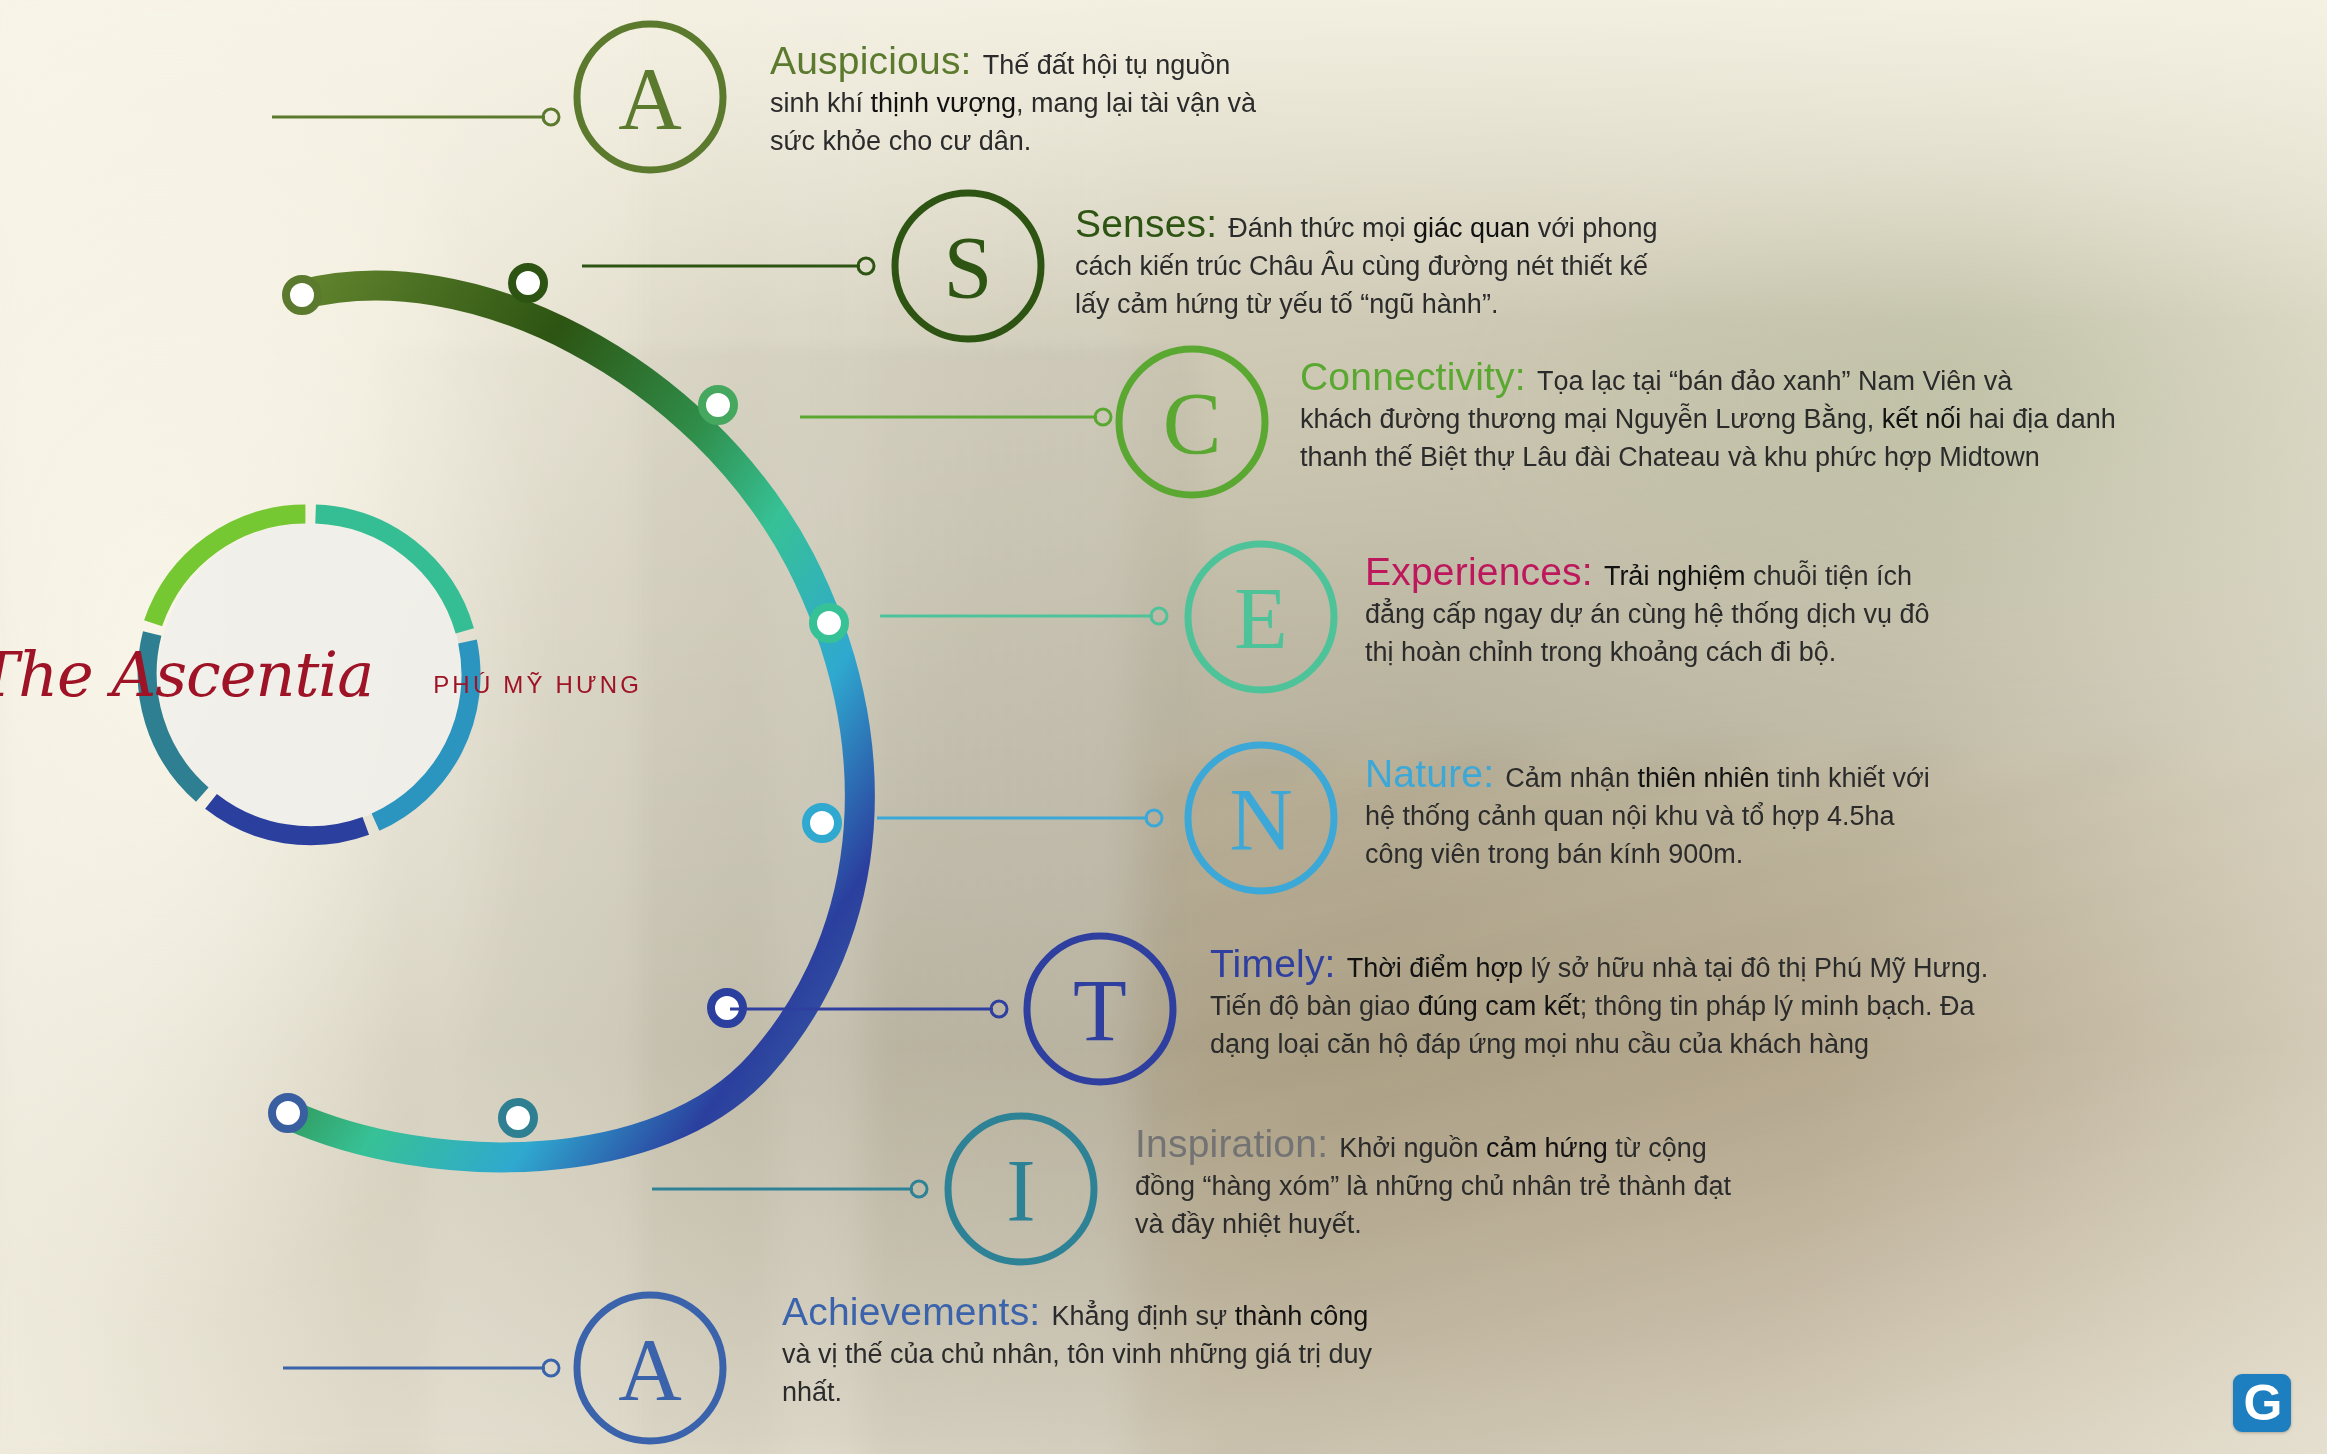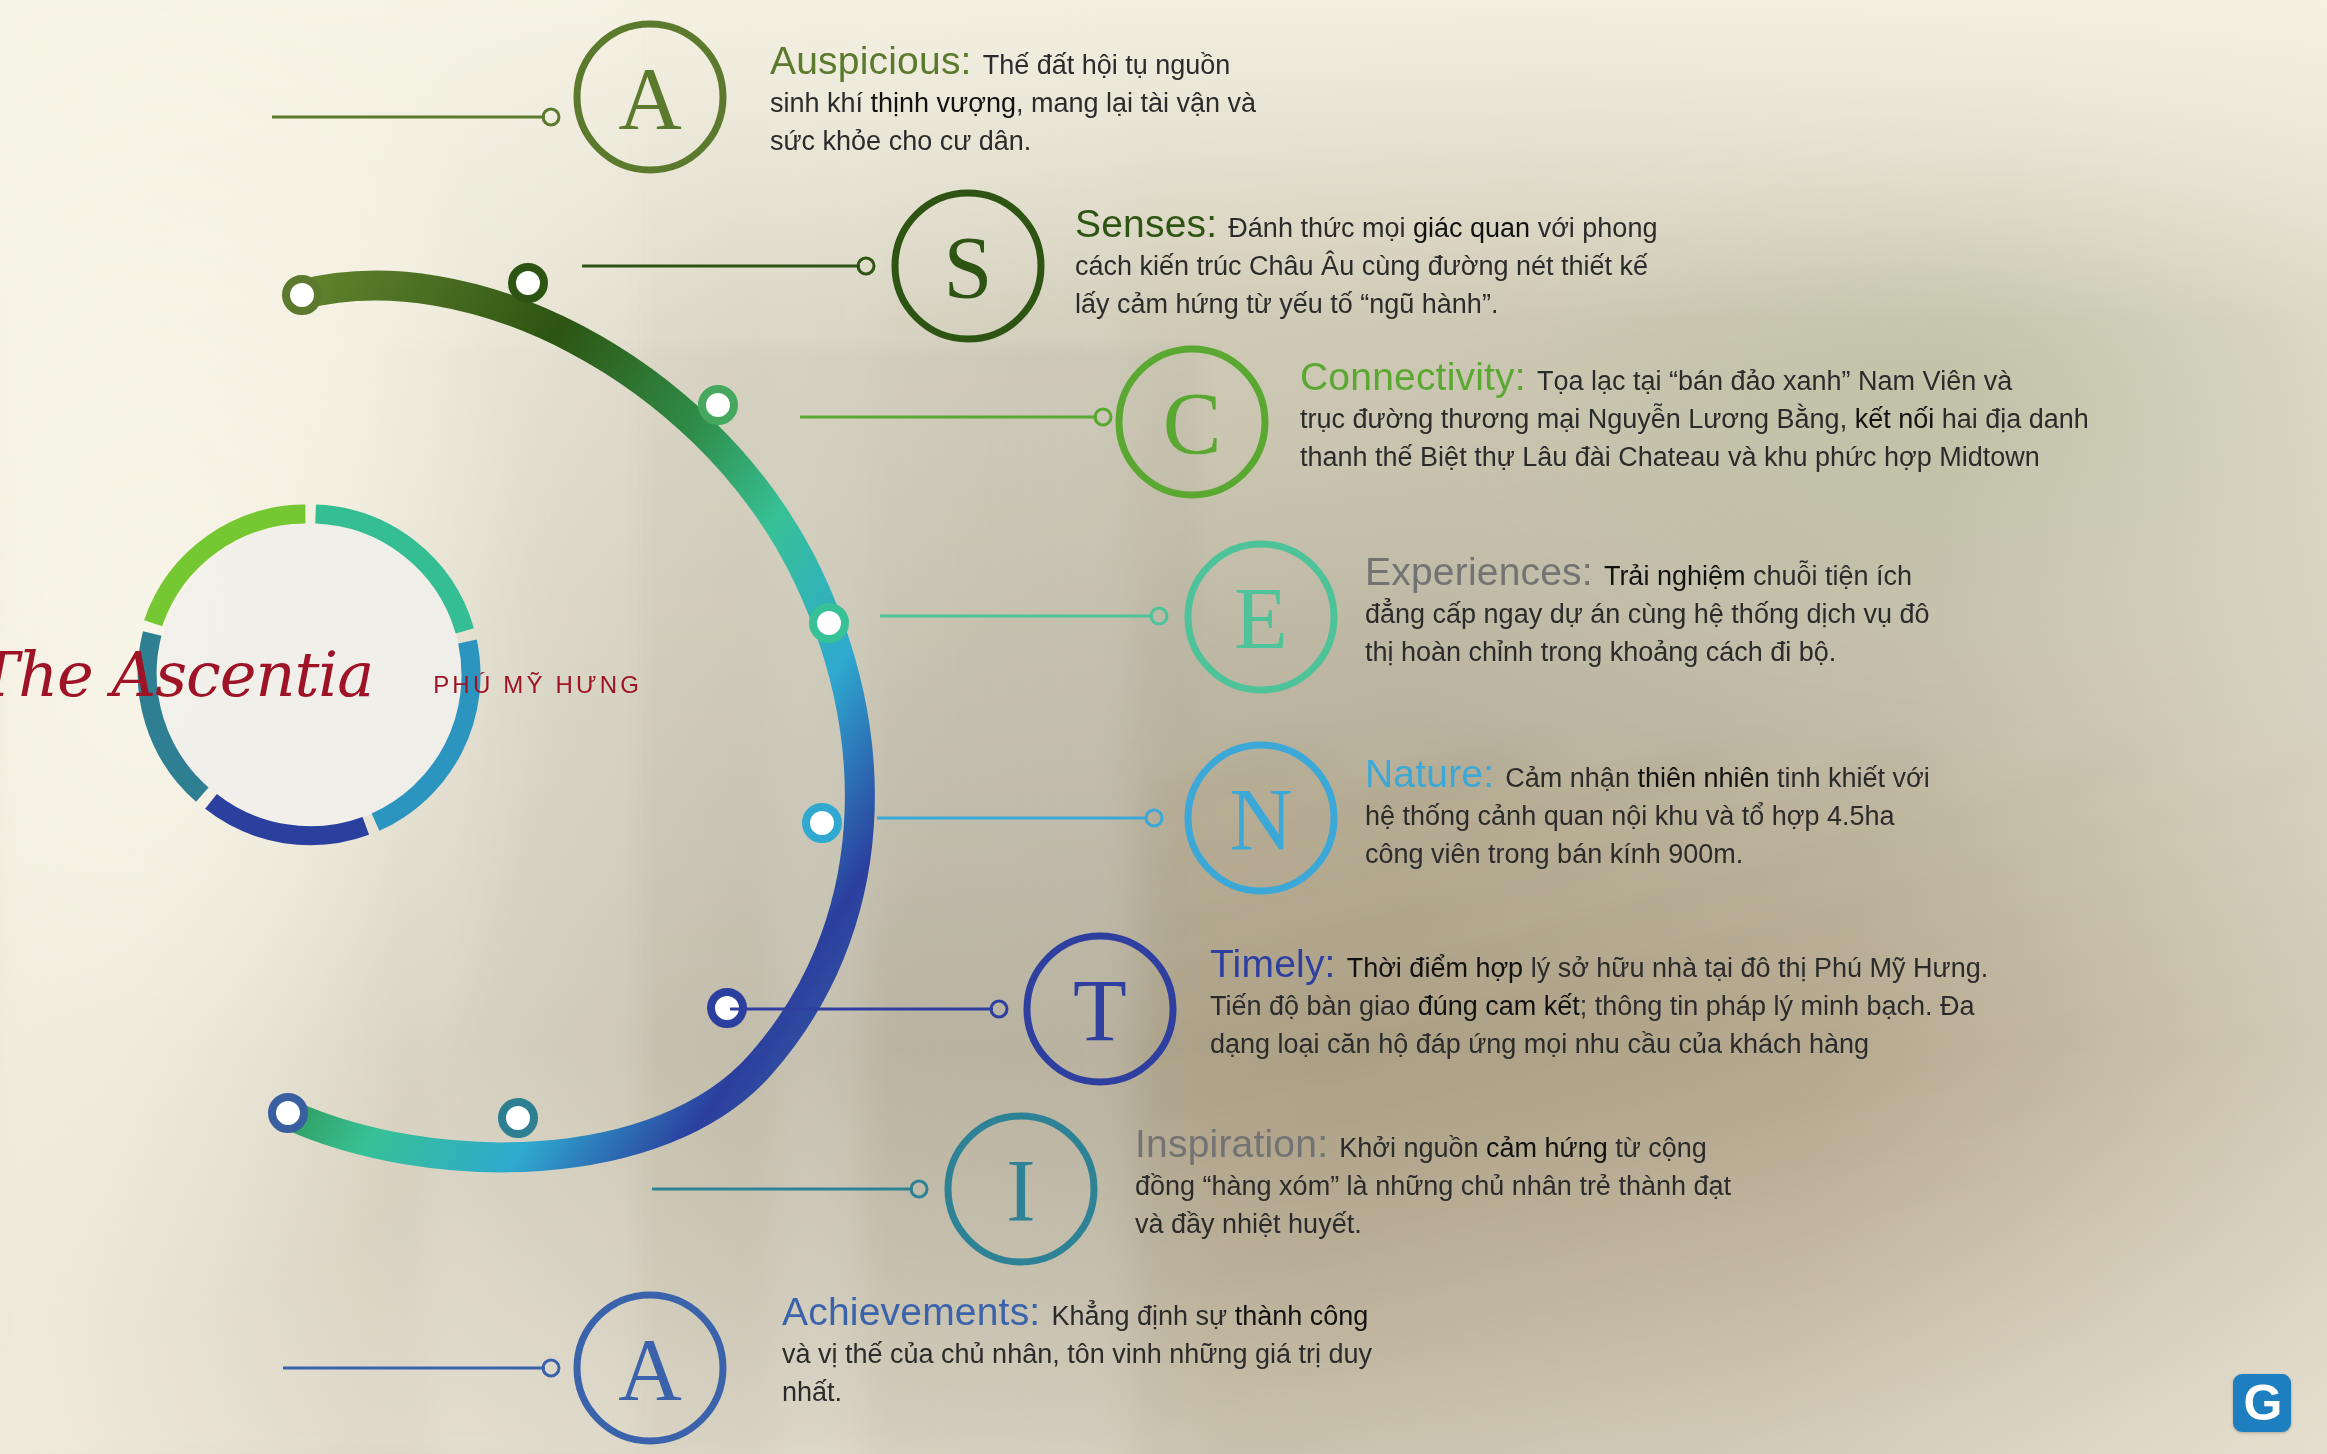--- a/index.html
+++ b/index.html
@@ -248,25 +248,25 @@
     <div class="body-txt ln2"><span>sinh khí </span><b>thịnh vượng</b><span>, mang lại tài vận và</span></div>
     <div class="body-txt ln3"><span>sức khỏe cho cư dân.</span></div>
   </div>
 <div class="item" style="left:1075px;top:205px;">
     <div class="body-txt ln1"><span class="head" style="color: rgb(45, 84, 18); font-size: 39px;">Senses: </span><span>Đánh thức mọi </span><b>giác quan</b><span> với phong</span></div>
     <div class="body-txt ln2"><span>cách kiến trúc Châu Âu cùng đường nét thiết kế</span></div>
     <div class="body-txt ln3"><span>lấy cảm hứng từ yếu tố “ngũ hành”.</span></div>
   </div>
 <div class="item" style="left:1300px;top:358px;">
     <div class="body-txt ln1"><span class="head" style="color: rgb(90, 168, 50); font-size: 39px;">Connectivity: </span><span>Tọa lạc tại “bán đảo xanh” Nam Viên và</span></div>
-    <div class="body-txt ln2"><span>trục đường thương mại Nguyễn Lương Bằng, </span><b>kết nối</b><span> hai địa danh</span></div>
+    <div class="body-txt ln2"><span>khách đường thương mại Nguyễn Lương Bằng, </span><b>kết nối</b><span> hai địa danh</span></div>
     <div class="body-txt ln3"><span>thanh thế Biệt thự Lâu đài Chateau và khu phức hợp Midtown</span></div>
   </div>
 <div class="item" style="left:1365px;top:553px;">
-    <div class="body-txt ln1"><span class="head" style="color: #737373; font-size: 39px;">Experiences: </span><b>Trải nghiệm</b><span> chuỗi tiện ích</span></div>
+    <div class="body-txt ln1"><span class="head" style="color: #be185d; font-size: 39px;">Experiences: </span><b>Trải nghiệm</b><span> chuỗi tiện ích</span></div>
     <div class="body-txt ln2"><span>đẳng cấp ngay dự án cùng hệ thống dịch vụ đô</span></div>
     <div class="body-txt ln3"><span>thị hoàn chỉnh trong khoảng cách đi bộ.</span></div>
   </div>
 <div class="item" style="left:1365px;top:755px;">
     <div class="body-txt ln1"><span class="head" style="color: rgb(59, 168, 216); font-size: 39px;">Nature: </span><span>Cảm nhận </span><b>thiên nhiên</b><span> tinh khiết với</span></div>
     <div class="body-txt ln2"><span>hệ thống cảnh quan nội khu và tổ hợp 4.5ha</span></div>
     <div class="body-txt ln3"><span>công viên trong bán kính 900m.</span></div>
   </div>
 <div class="item" style="left:1210px;top:945px;">
     <div class="body-txt ln1"><span class="head" style="color: rgb(46, 63, 160); font-size: 39px; margin-top: 17px;">Timely: </span><b>Thời điểm hợp</b><span> lý sở hữu nhà tại đô thị Phú Mỹ Hưng.</span></div>

